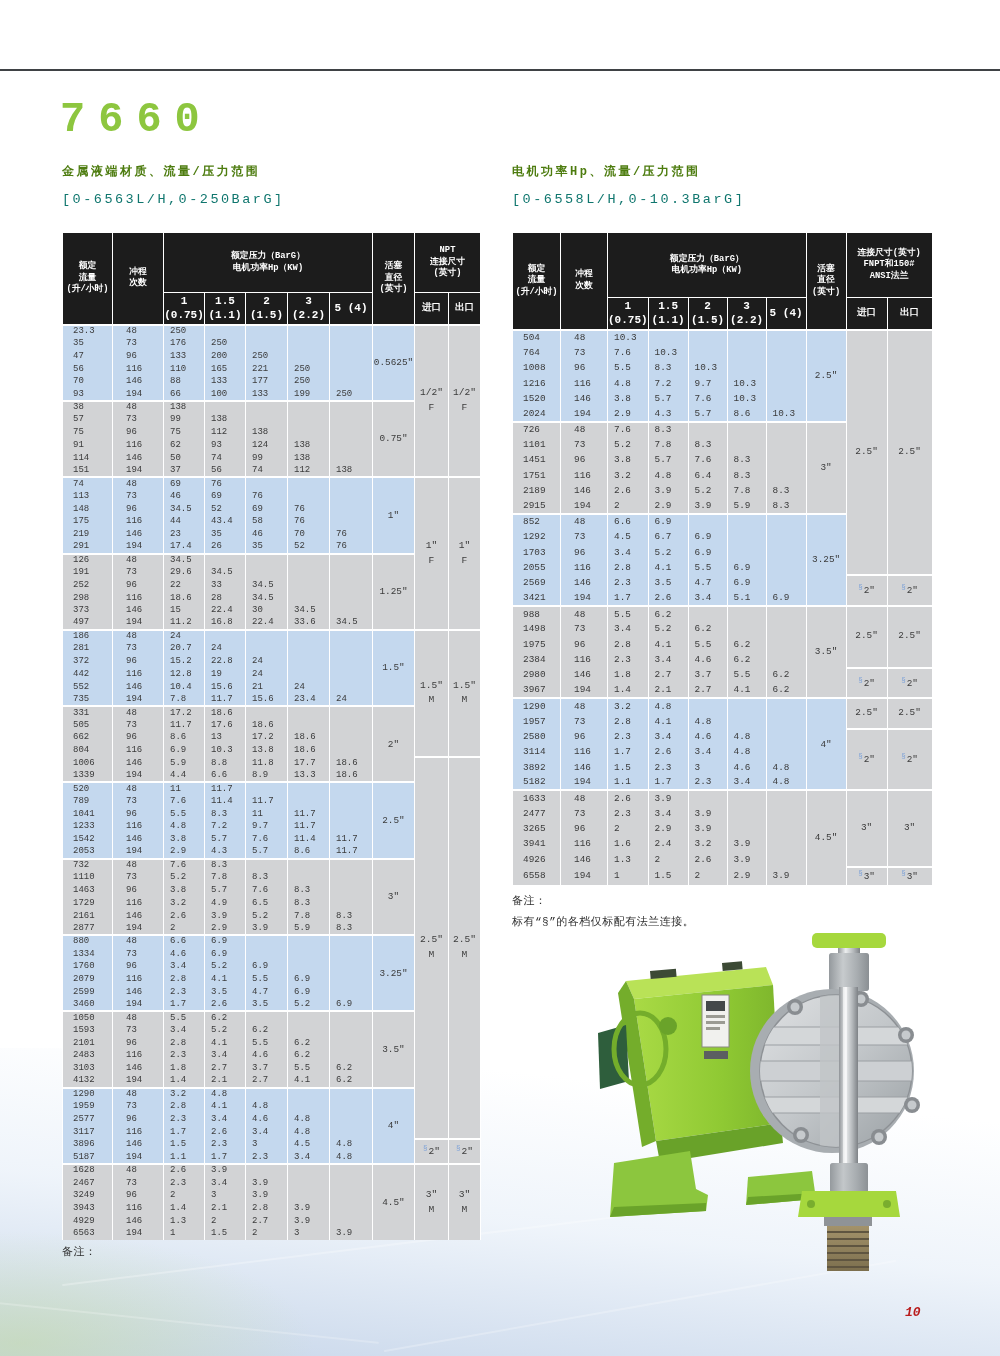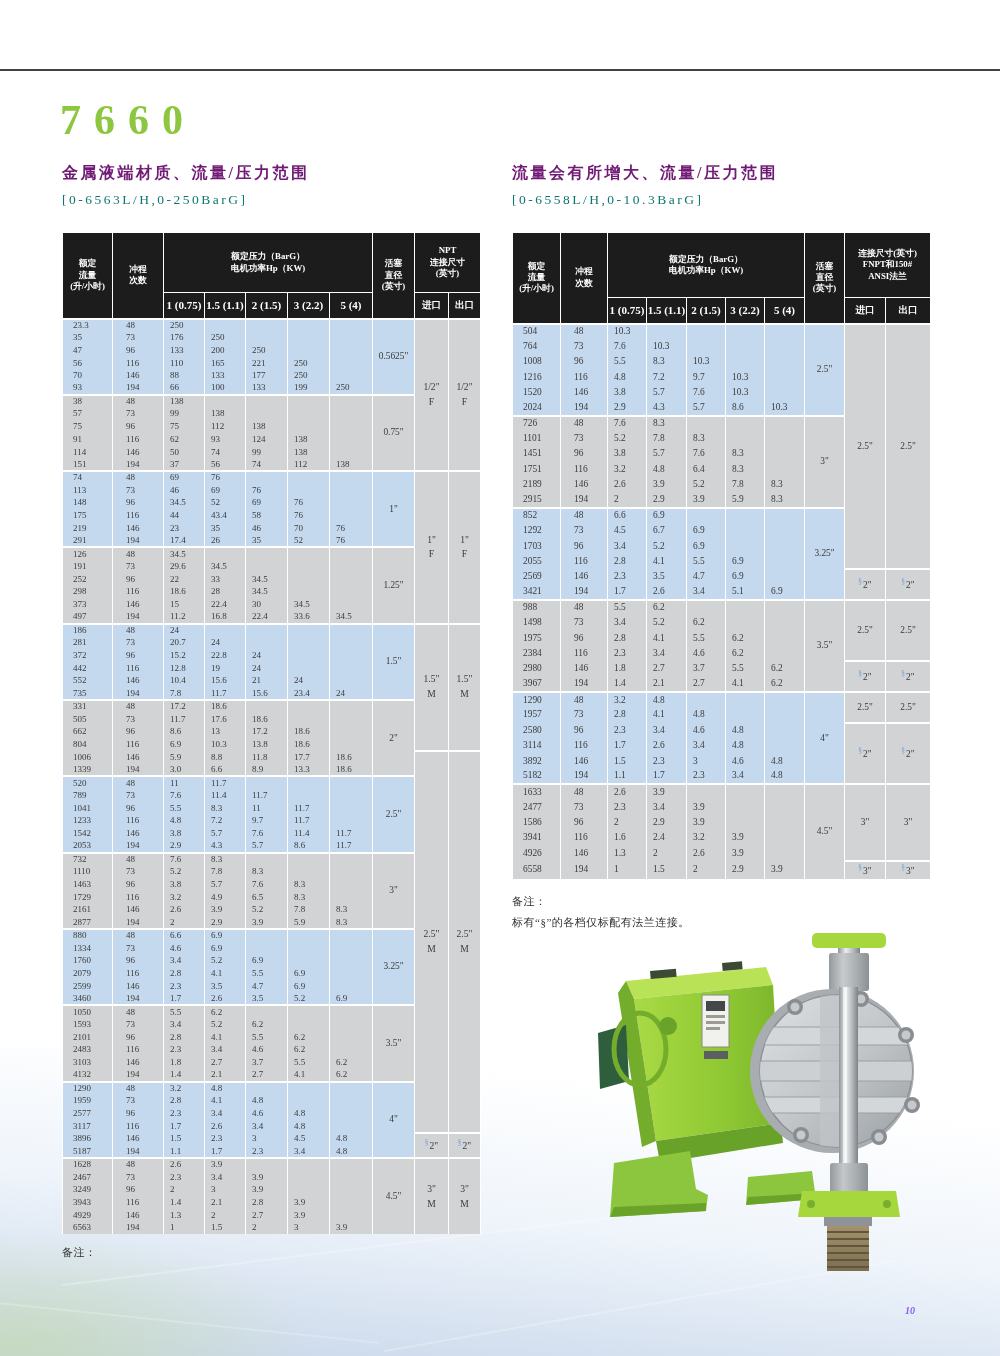--- a/index.html
+++ b/index.html
@@ -1,28 +1,28 @@
 <!DOCTYPE html>
 <html><head>
 <meta charset="utf-8">
 <style>
   html,body{margin:0;padding:0;}
   .page{position:relative;width:1000px;height:1356px;background:#ffffff;overflow:hidden;
-        font-family:Liberation Serif, serif;color:#3b3b3b;}
+        font-family:Liberation Mono, monospace;color:#3b3b3b;}
   .footer-grad{position:absolute;left:0;top:1048px;width:1000px;height:308px;
     background:
       radial-gradient(ellipse 420px 160px at 2% 96%, rgba(196,219,160,0.55), rgba(196,219,160,0) 70%),
       linear-gradient(186deg, rgba(255,255,255,0) 18%, rgba(237,243,250,0.9) 55%, #c7d6ea 100%);}
   .streak{position:absolute;background:rgba(255,255,255,0.55);height:2px;border-radius:2px;}
   .s1{left:60px;top:1250px;width:560px;transform:rotate(-7deg);opacity:.5}
   .s2{left:380px;top:1305px;width:520px;transform:rotate(-10deg);opacity:.45}
   .s3{left:-40px;top:1320px;width:420px;transform:rotate(6deg);opacity:.4}
   .top-rule{position:absolute;left:0;top:69px;width:1000px;height:2px;background:#3f4245;}
   .brand{position:absolute;left:60px;top:96px;font-size:42px;font-weight:bold;color:#8dc63f;letter-spacing:13px;}
-  .sec-title{position:absolute;font-size:16px;font-weight:bold;color:#701a75;letter-spacing:2.5px;}
+  .sec-title{position:absolute;font-size:12px;font-weight:bold;color:#4d7c0f;letter-spacing:2.5px;}
   .sec-sub{position:absolute;font-size:13.5px;color:#0f766e;letter-spacing:2.5px;}
   .t-left{left:62px}.t-right{left:512px}
   .row1{top:163px}.row2{top:192px}
   .tablewrap{position:absolute;}
   #table-left{left:62px;top:232px;}
   #table-right{left:512px;top:232px;}
   table.ptable{border-collapse:collapse;table-layout:fixed;}
   .ptable th{background:#1c1c1c;color:#ffffff;font-weight:bold;font-size:8.8px;line-height:1.3;
      border:1.5px solid #ffffff;text-align:center;vertical-align:middle;padding:1px 0;}
   .ptable th.psub{font-size:11px;}
@@ -39,40 +39,40 @@
   td.dc{text-align:left;color:#3b3b3b;}
   td.c0{padding-left:10px;} td.c1{padding-left:13px;}
   td.c2,td.c3,td.c4,td.c5,td.c6{padding-left:6px;}
   td.piston{text-align:center;font-size:9.4px;}
   td.conn{background:#d2d3d5;text-align:center;font-size:9.6px;line-height:1.55;border-top:2.5px solid #ffffff;color:#3b3b3b;}
   .sec-mark{color:#7aa0d8;font-size:7.5px;vertical-align:super;margin-right:1px;}
   .notes{position:absolute;font-size:11px;color:#2e2e2e;line-height:1.9;letter-spacing:.5px;}
   #notes-left{left:62px;top:1242px;}
   #notes-right{left:512px;top:891px;}
   .notes div{white-space:nowrap;}
-  .pagenum{position:absolute;left:905px;top:1305px;font-size:10px;font-weight:bold;font-style:italic;color:#8b5cf6;}
+  .pagenum{position:absolute;left:905px;top:1305px;font-size:13px;font-weight:bold;font-style:italic;color:#b91c1c;}
   .pumpwrap{position:absolute;left:598px;top:931px;width:402px;height:342px;}
 </style>
 </head>
 <body>
 
 <div class="page">
 
   <div class="footer-grad"></div>
   <div class="streak s1"></div>
   <div class="streak s2"></div>
   <div class="streak s3"></div>
 
   <div class="top-rule"></div>
   <div class="brand">7660</div>
 
   <div class="sec-title t-left row1">金属液端材质、流量/压力范围</div>
   <div class="sec-sub t-left row2">[0-6563L/H,0-250BarG]</div>
 
-  <div class="sec-title t-right row1">流量会有所增大、流量/压力范围</div>
+  <div class="sec-title t-right row1">电机功率Hp、流量/压力范围</div>
   <div class="sec-sub t-right row2">[0-6558L/H,0-10.3BarG]</div>
 
   <div id="table-left" class="tablewrap">
       <table class="ptable">
         <colgroup>
           <col style="width: 50px;">
           <col style="width: 51px;">
           <col style="width: 41px;">
           <col style="width: 41px;">
           <col style="width: 42px;">
@@ -426,21 +426,21 @@
             <td class="dc gray c3">8.8</td>
             <td class="dc gray c4">11.8</td>
             <td class="dc gray c5">17.7</td>
             <td class="dc gray c6">18.6</td>
             <td class="conn" rowspan="30">2.5"<br>M</td>
             <td class="conn" rowspan="30">2.5"<br>M</td>
           </tr>
           <tr>
             <td class="dc gray c0">1339</td>
             <td class="dc gray c1">194</td>
-            <td class="dc gray c2">3.0</td>
+            <td class="dc gray c2">4.4</td>
             <td class="dc gray c3">6.6</td>
             <td class="dc gray c4">8.9</td>
             <td class="dc gray c5">13.3</td>
             <td class="dc gray c6">18.6</td>
           </tr>
           <tr>
             <td class="dc blue c0 gs">520</td>
             <td class="dc blue c1 gs">48</td>
             <td class="dc blue c2 gs">11</td>
             <td class="dc blue c3 gs">11.7</td>
@@ -1111,21 +1111,21 @@
           <tr>
             <td class="dc gray c0">2477</td>
             <td class="dc gray c1">73</td>
             <td class="dc gray c2">2.3</td>
             <td class="dc gray c3">3.4</td>
             <td class="dc gray c4">3.9</td>
             <td class="dc gray c5"></td>
             <td class="dc gray c6"></td>
           </tr>
           <tr>
-            <td class="dc gray c0">1586</td>
+            <td class="dc gray c0">3265</td>
             <td class="dc gray c1">96</td>
             <td class="dc gray c2">2</td>
             <td class="dc gray c3">2.9</td>
             <td class="dc gray c4">3.9</td>
             <td class="dc gray c5"></td>
             <td class="dc gray c6"></td>
           </tr>
           <tr>
             <td class="dc gray c0">3941</td>
             <td class="dc gray c1">116</td>

